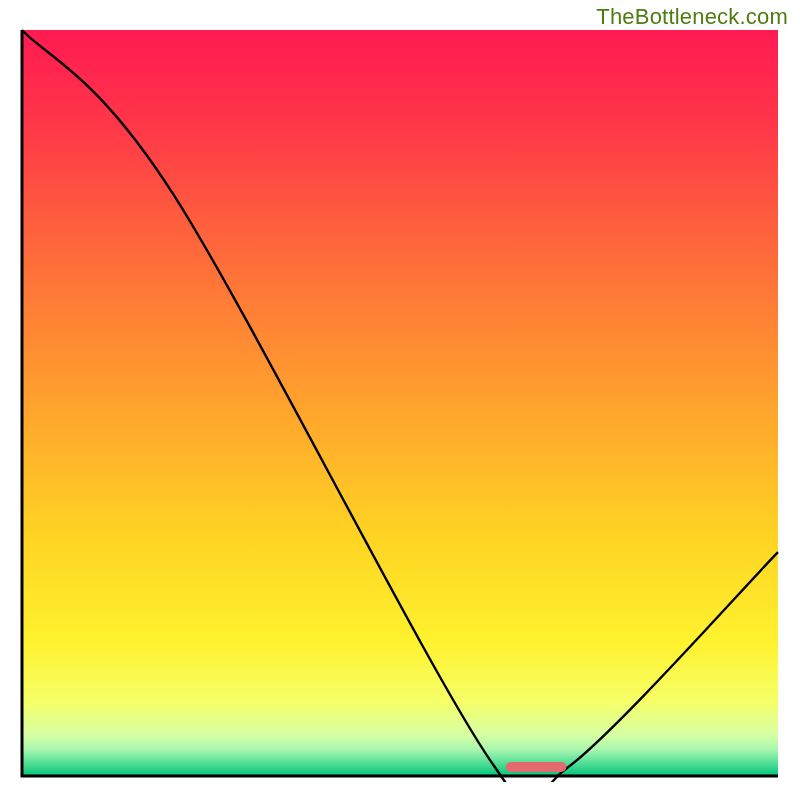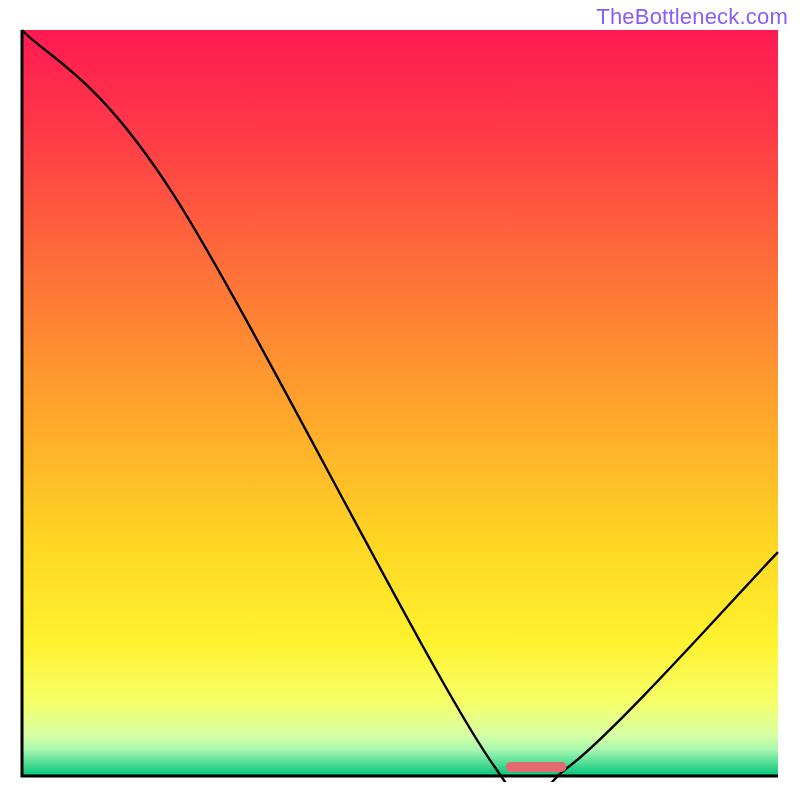--- a/index.html
+++ b/index.html
@@ -15,21 +15,21 @@
     position: relative;
     width: 800px;
     height: 800px;
     box-sizing: border-box;
   }
   .attribution {
     position: absolute;
     top: 4px;
     right: 12px;
     font-size: 22px;
-    color: #8b5cf6;
+    color: #4d7c0f;
     font-weight: 500;
     letter-spacing: 0.2px;
     user-select: none;
   }
   .plot-outer {
     position: absolute;
     left: 18px;
     top: 28px;
     width: 764px;
     height: 754px;

